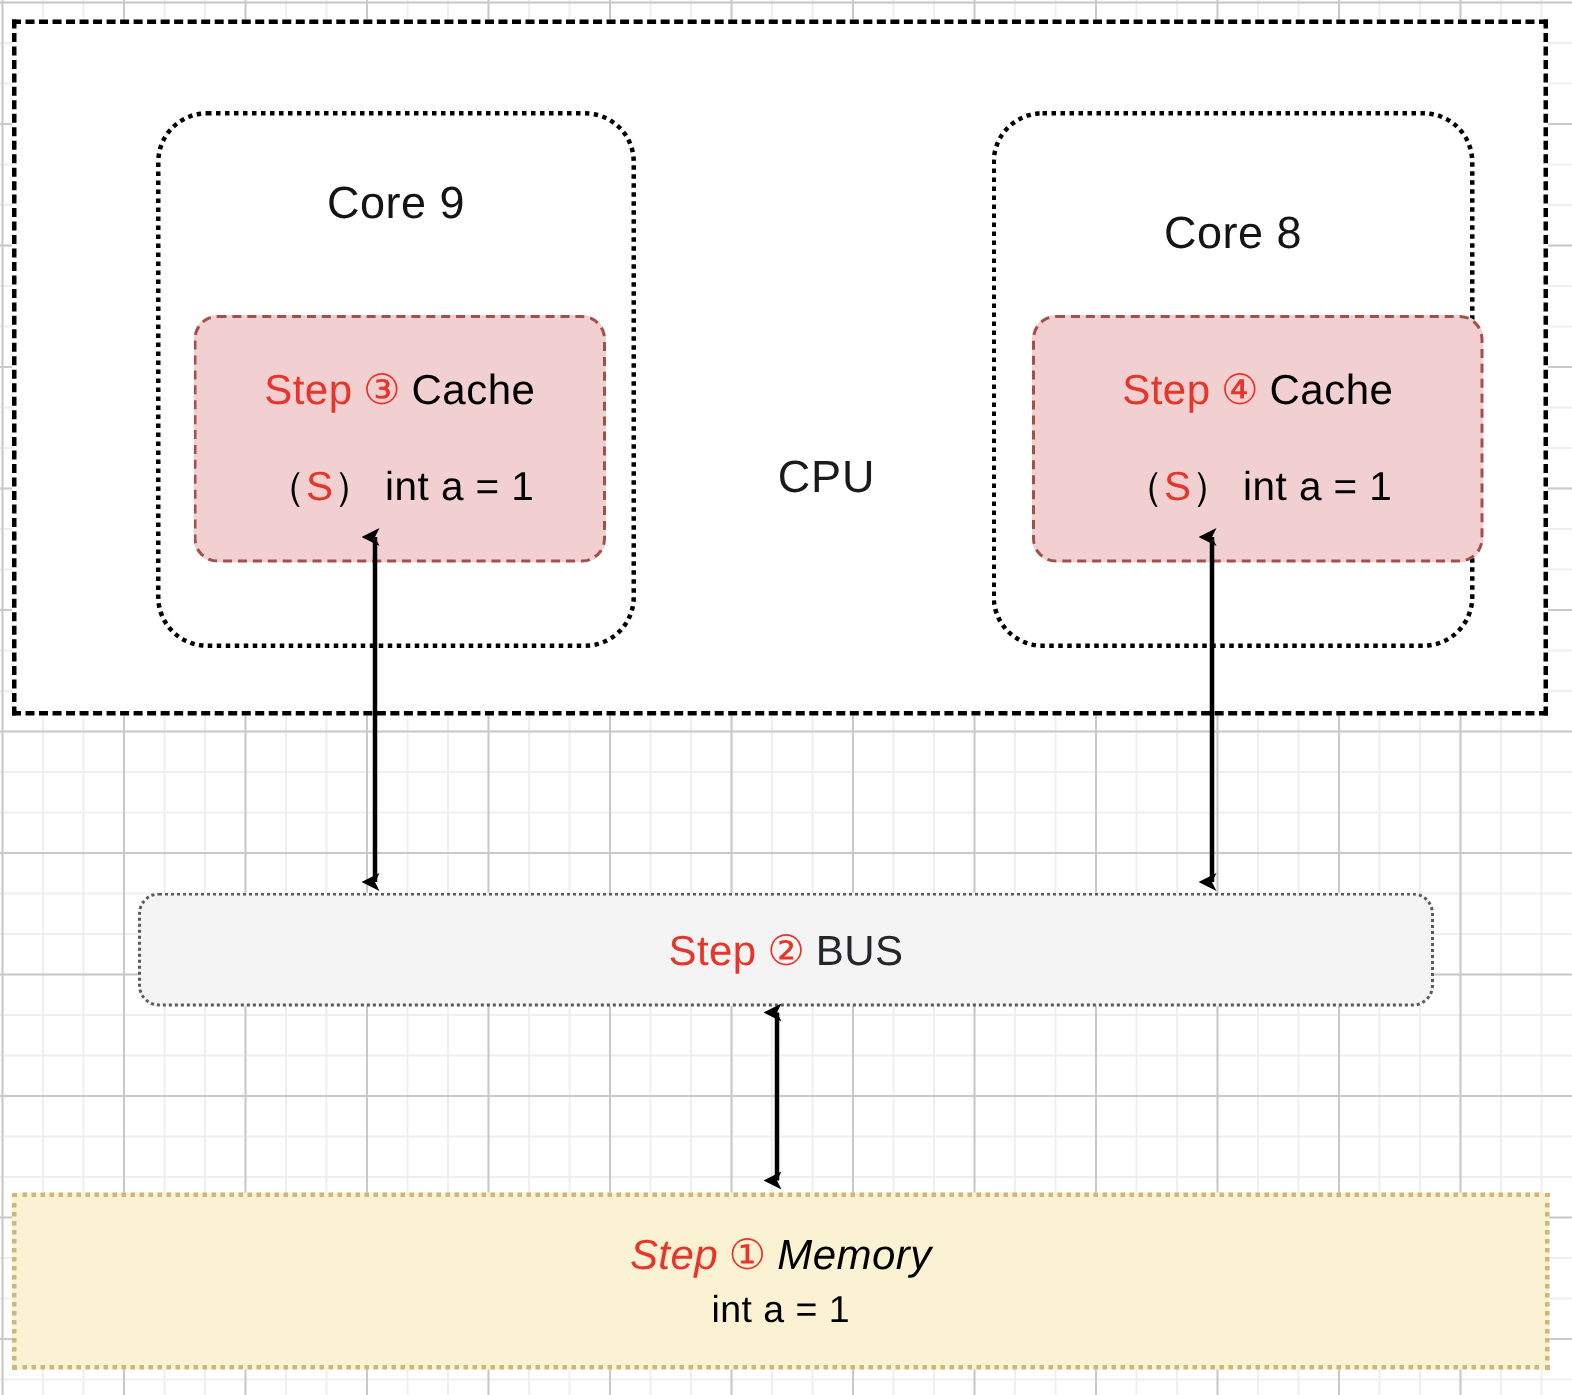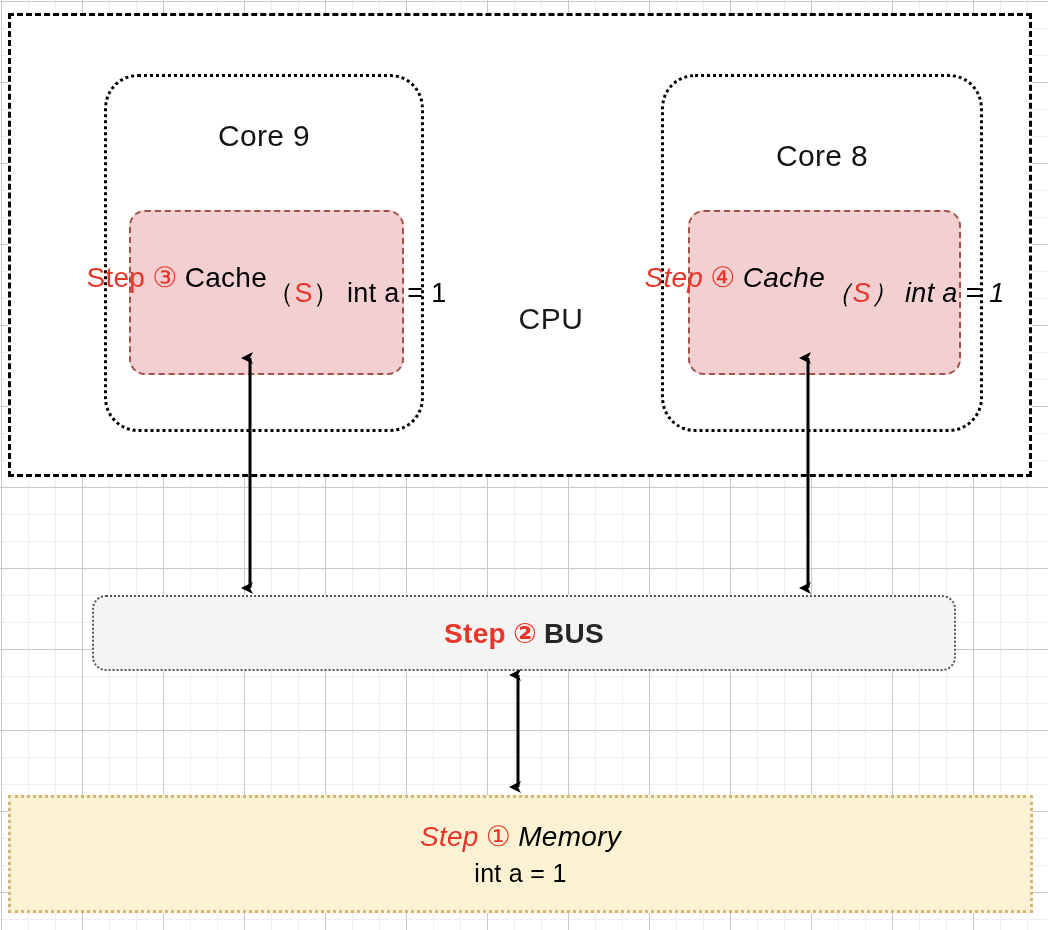--- a/index.html
+++ b/index.html
@@ -78,26 +78,26 @@
   #core-1 .core-title { top: 62px; }
 
   
   .cache-box {
     position: absolute;
     box-sizing: border-box;
     border: 2px dashed #a0514a;
     border-radius: 16px;
     background: #f2cfd0;
     display: flex;
-    flex-direction: row;
+    flex-direction: column;
     justify-content: center;
     align-items: center;
   }
   #cache-0 { left: 22px; top: 133px; width: 275px; height: 165px; }
-  #cache-1 { left: 24px; top: 133px; width: 273px; height: 165px; font-style: italic; }
+  #cache-1 { left: 24px; top: 133px; width: 301px; height: 165px; }
 
   .cache-heading {
     font-size: 28px;
     color: #000000;
     white-space: nowrap;
     margin-bottom: 30px;
     letter-spacing: 0.3px;
   }
   .cache-value {
     font-size: 27px;
@@ -117,21 +117,20 @@
     top: 595px;
     width: 864px;
     height: 76px;
     box-sizing: border-box;
     border: 2px dotted #59595e;
     border-radius: 14px;
     background: #f4f4f4;
     display: flex;
     justify-content: center;
     align-items: center;
-    font-weight: bold;
   }
   .bus-label {
     font-size: 28px;
     color: #26262a;
     white-space: nowrap;
     letter-spacing: 0.3px;
   }
 
   
   .memory-box {

